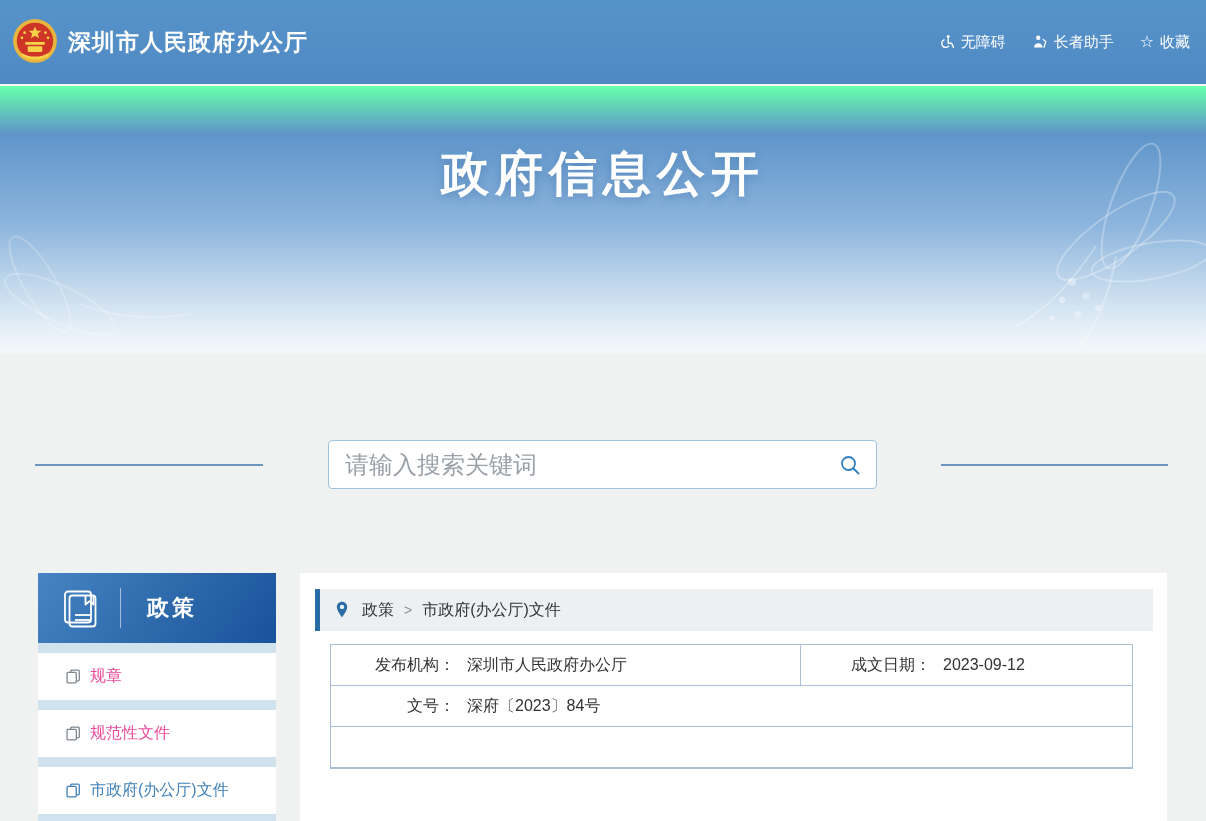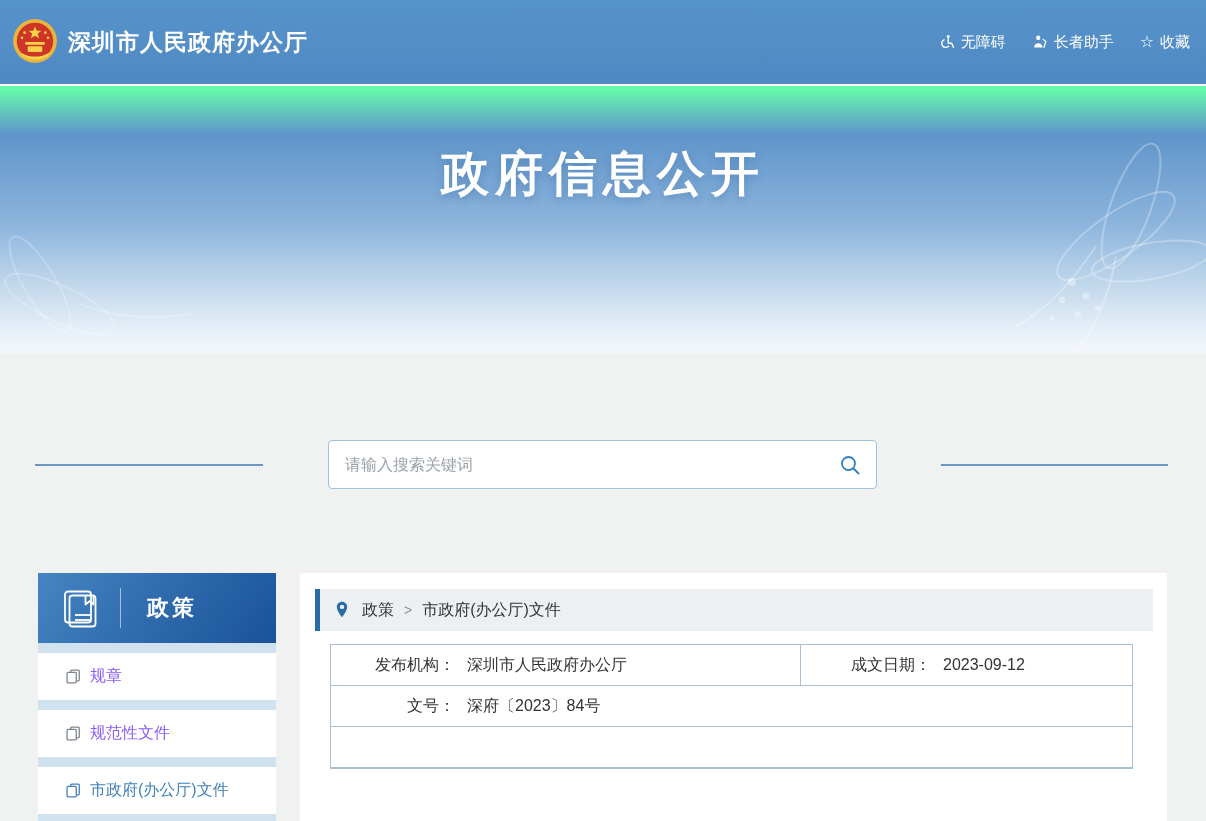--- a/index.html
+++ b/index.html
@@ -33,36 +33,36 @@
   
   .graysec { position:absolute; top:354px; left:0; width:100%; height:467px; background:#f0f1f1; }
 
   .search-line { position:absolute; top:464px; height:2px; background:#6b96bd; }
   .line-left { left:35px; width:228px; }
   .line-right { left:941px; width:227px; }
   .search-box { position:absolute; left:328px; top:440px; width:549px; height:49px;
                 background:#fff; border:1px solid #9fc3de; border-radius:4px;
                 display:flex; align-items:center; }
   .search-box input { flex:1; height:100%; border:none; outline:none; background:transparent;
-                      font-size:16px; color:#333; padding:0 16px;
+                      font-size:24px; color:#333; padding:0 16px;
                       font-family:"Liberation Sans","DejaVu Sans",sans-serif; }
   .search-box input::placeholder { color:#9aa1a8; }
   .search-btn { width:52px; height:100%; display:flex; align-items:center; justify-content:center; cursor:pointer; }
 
   
   .sidebar { position:absolute; left:38px; top:573px; width:238px; }
   .sidebar-header { height:70px; display:flex; align-items:center;
                     background:linear-gradient(125deg,#4684c3 0%,#2c68aa 55%,#1a529b 100%); }
   .sb-icon { margin-left:22px; flex:0 0 auto; }
   .sb-divider { width:1px; height:40px; background:rgba(255,255,255,0.55); margin-left:20px; }
   .sb-title { color:#fff; font-size:22px; font-weight:bold; margin-left:26px; letter-spacing:3px; }
   .sidebar-list { background:#cfe2ee; height:178px; padding-top:10px;
                   display:flex; flex-direction:column; gap:10px; }
   .sb-item { background:#fff; height:47px; flex:0 0 auto; display:flex; align-items:center;
-             padding-left:28px; gap:9px; font-size:16px; color:#8b5cf6; cursor:pointer; }
+             padding-left:28px; gap:9px; font-size:16px; color:#ec4899; cursor:pointer; }
   .sb-item svg { color:#7d858c; }
   .sb-item.active { color:#4181b8; }
   .sb-item.active svg { color:#4181b8; }
 
   
   .main-panel { position:absolute; left:300px; top:573px; width:867px; height:248px; background:#fff; }
   .breadcrumb { position:absolute; left:15px; top:16px; width:838px; height:42px;
                 background:#edf0f3; border-left:5px solid #2a6ca6;
                 display:flex; align-items:center; font-size:16px; color:#333; }
   .breadcrumb .pin { margin:0 12px 0 14px; display:flex; }

